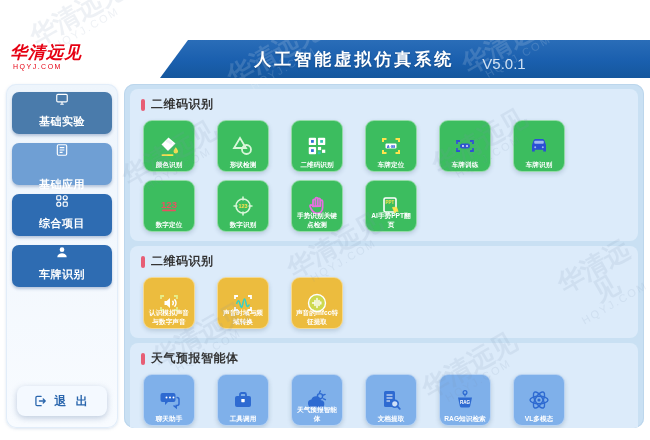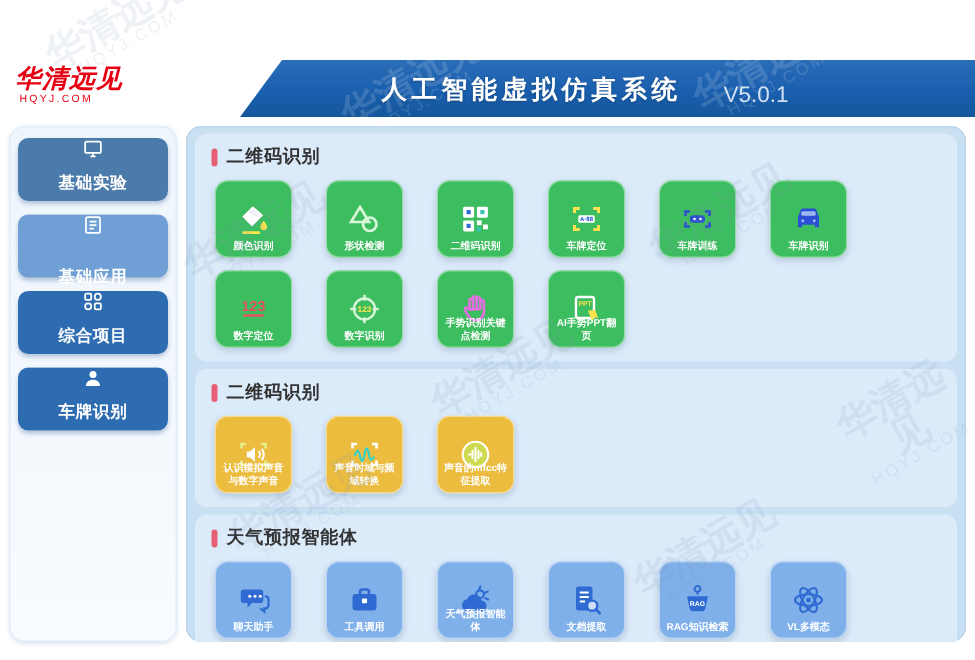--- a/index.html
+++ b/index.html
@@ -102,20 +102,29 @@
           <div class="sb-item" style="background: linear-gradient(rgb(46, 108, 178), rgb(46, 108, 178)) rgb(46, 108, 178);">
             <span class="sb-icon">
               <svg width="14" height="14" viewBox="0 0 24 24" fill="#fff">
                 <circle cx="12" cy="8" r="4"></circle>
                 <path d="M4 21c0-4.4 3.6-7 8-7s8 2.6 8 7z"></path>
               </svg>
             </span>
             <span>车牌识别</span>
           </div>
         </nav>
+      <button class="exit-btn">
+        <span class="sb-icon">
+            <svg width="14" height="14" viewBox="0 0 24 24" fill="none" stroke="#2a66ad" stroke-width="2.2" stroke-linecap="round" stroke-linejoin="round">
+              <path d="M14 4H7a2 2 0 0 0-2 2v12a2 2 0 0 0 2 2h7"></path>
+              <path d="M11 12h10M17.5 8.5L21 12l-3.5 3.5"></path>
+            </svg>
+          </span>
+        <span>退 出</span>
+      </button>
     </aside>
     <main class="main">
         <section class="panel">
           <div class="sec-head">
             <span class="sec-bar"></span>
             <span class="sec-title">二维码识别</span>
           </div>
           <div class="tile-grid">
             <div class="tile" style="background: rgb(60, 189, 95);">
               <span class="tile-icon">

